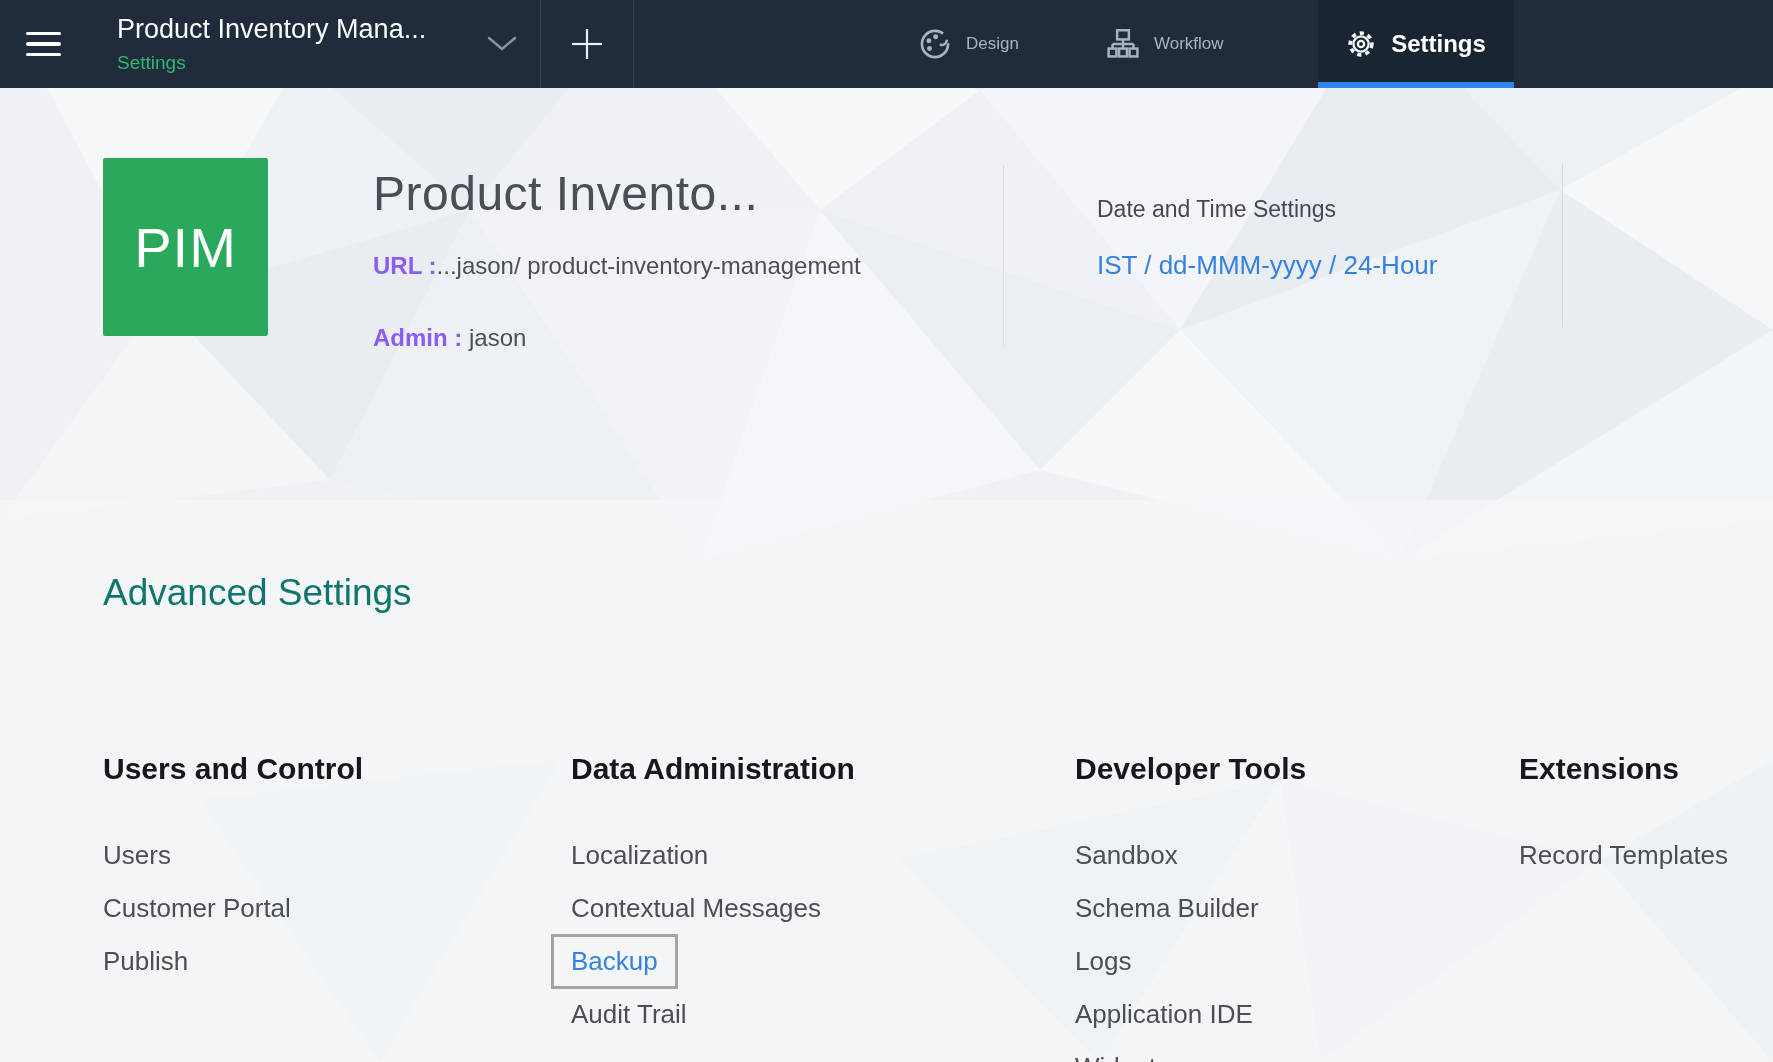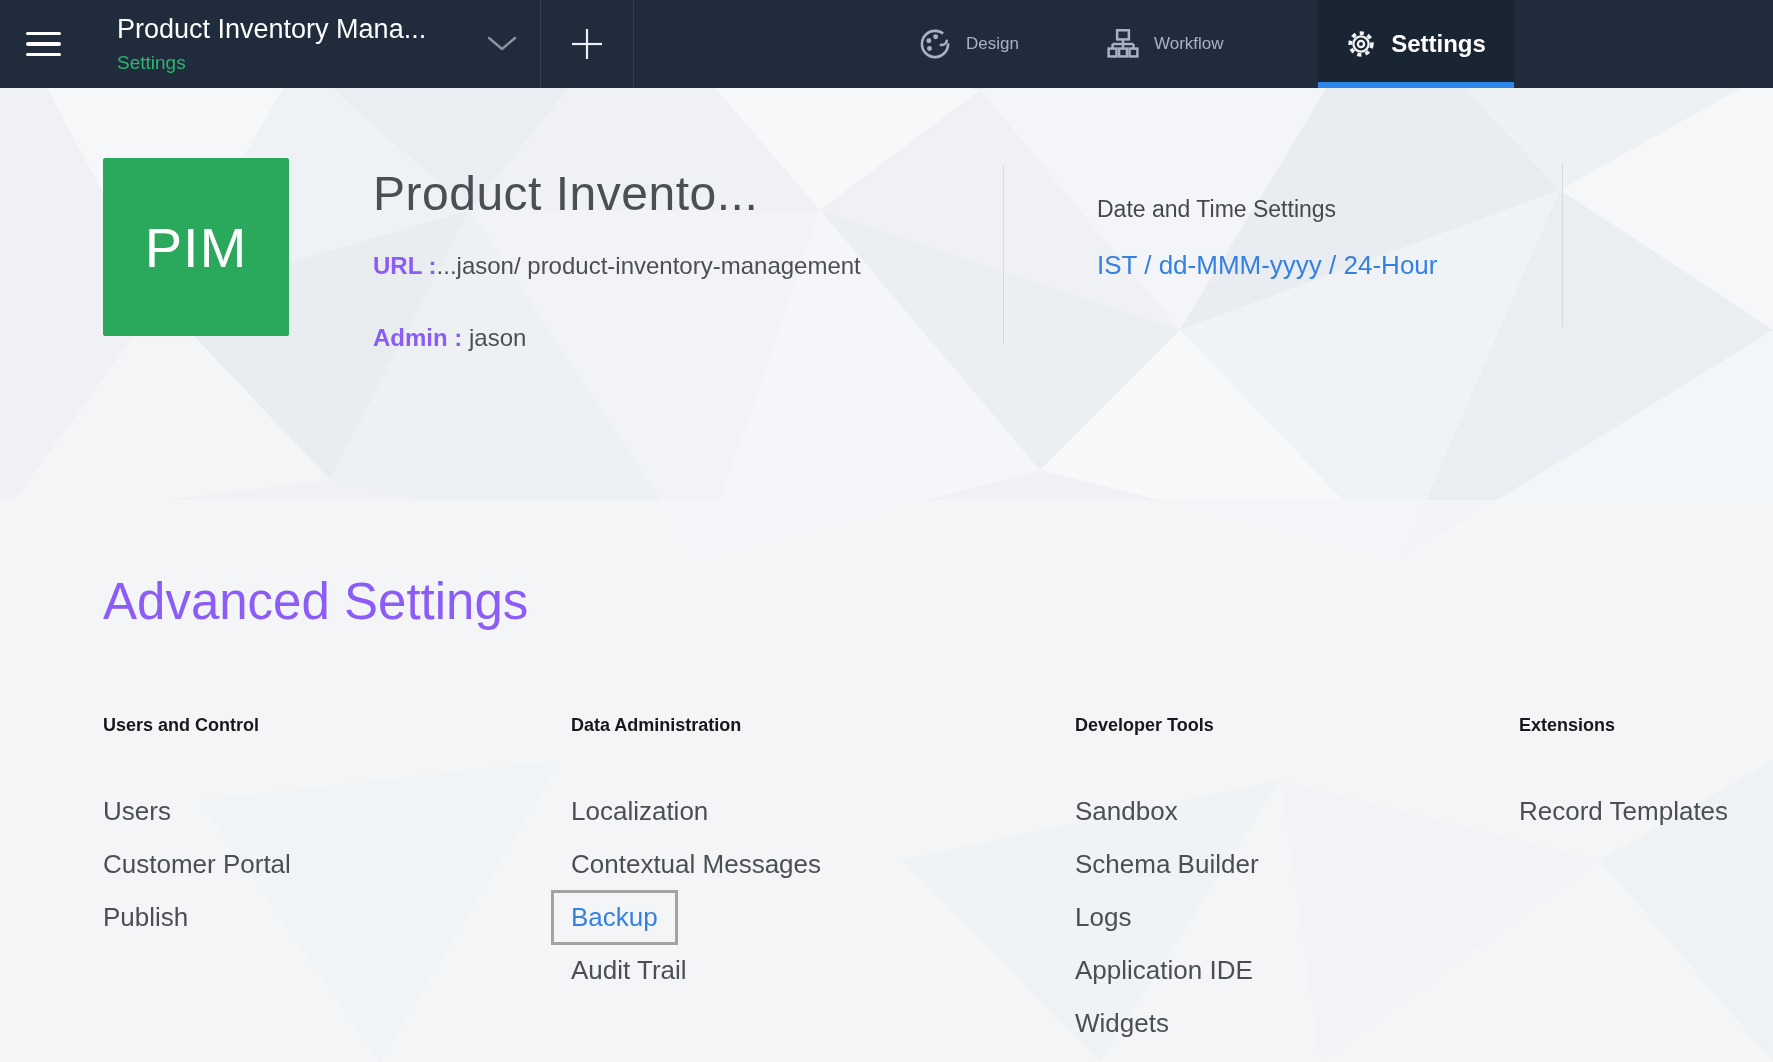--- a/index.html
+++ b/index.html
@@ -20,36 +20,36 @@
   .plus-btn{position:absolute;left:541px;top:0;width:92px;height:88px;display:flex;align-items:center;justify-content:center;cursor:pointer;}
   .nav-item{position:absolute;top:0;height:88px;display:flex;align-items:center;gap:14px;cursor:pointer;}
   .nav-item .nl{font-size:17px;font-weight:500;color:#a9b2c2;white-space:nowrap;}
   .nav-design{left:918px;}
   .nav-workflow{left:1106px;}
   .nav-settings{left:1318px;width:196px;background:#1a2533;justify-content:center;gap:15px;}
   .nav-settings .nl{color:#ffffff;font-weight:600;font-size:24px;}
   .nav-settings .underline{position:absolute;left:0;bottom:0;width:100%;height:6px;background:#2e86ea;}
   
   .hero-el{position:absolute;z-index:2;}
-  .logo{left:103px;top:158px;width:186px;height:178px;background:#2aa85c;border-radius:2px;display:flex;align-items:center;justify-content:center;color:#ffffff;font-size:56px;font-weight:300;letter-spacing:1px;}
+  .logo{left:103px;top:158px;width:165px;height:178px;background:#2aa85c;border-radius:2px;display:flex;align-items:center;justify-content:center;color:#ffffff;font-size:56px;font-weight:300;letter-spacing:1px;}
   .app-name{left:373px;top:166px;font-size:48px;font-weight:300;color:#4a4f55;letter-spacing:0.5px;white-space:nowrap;}
   .meta-row{left:373px;font-size:24px;color:#4b4f55;white-space:nowrap;}
   .meta-row .lbl{font-weight:700;color:#8b5cf6;}
   .url-row{top:252px;}
   .admin-row{top:324px;}
   .vdiv{width:1px;background:#d7dade;}
   .vdiv1{left:1003px;top:165px;height:180px;}
   .vdiv2{left:1562px;top:163px;height:164px;}
   .dt-title{left:1097px;top:196px;font-size:23px;color:#45494f;}
   .dt-link{left:1097px;top:250px;font-size:26px;color:#3481e2;cursor:pointer;white-space:nowrap;}
   
-  .adv-title{position:absolute;left:103px;top:572px;font-size:51px;font-weight:300;color:#8b5cf6;z-index:2;}
+  .adv-title{position:absolute;left:103px;top:572px;font-size:37px;font-weight:300;color:#0f766e;z-index:2;}
   .col{position:absolute;top:710px;z-index:2;}
   .col-1{left:103px;} .col-2{left:571px;} .col-3{left:1075px;} .col-4{left:1519px;}
-  .col-h{font-size:18px;font-weight:700;color:#15181c;line-height:30px;white-space:nowrap;}
+  .col-h{font-size:30px;font-weight:700;color:#15181c;line-height:30px;white-space:nowrap;margin-top:44px;}
   .col ul{list-style:none;margin:45px 0 0 0;padding:0;}
   .col li{height:53px;display:flex;align-items:center;font-size:26px;color:#4b4f55;white-space:nowrap;cursor:pointer;}
   .hl-box{display:inline-flex;align-items:center;margin-left:-20px;padding:9px 17px;border:3px solid #a3a3a3;color:#3481e2;}
   svg{display:block;}
 </style>
 </head>
 <body>
 
 <div class="screen">
 

